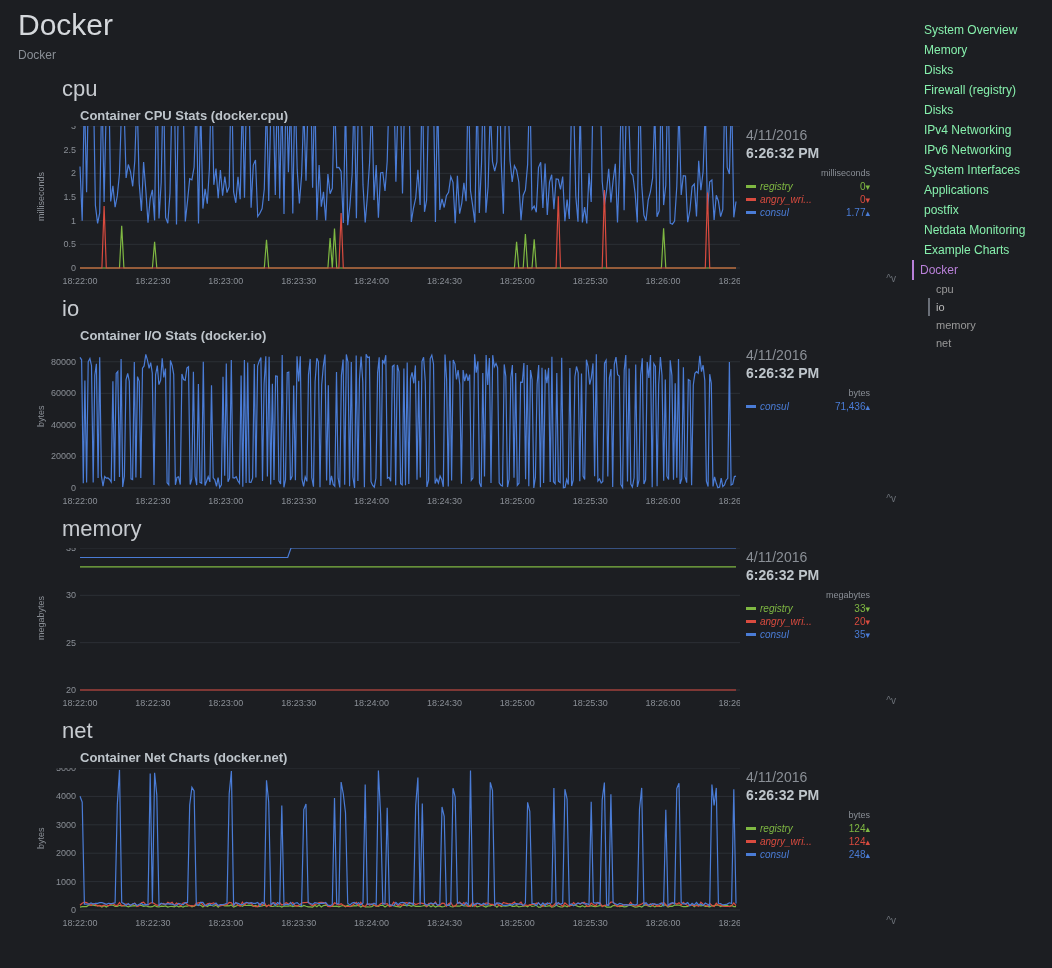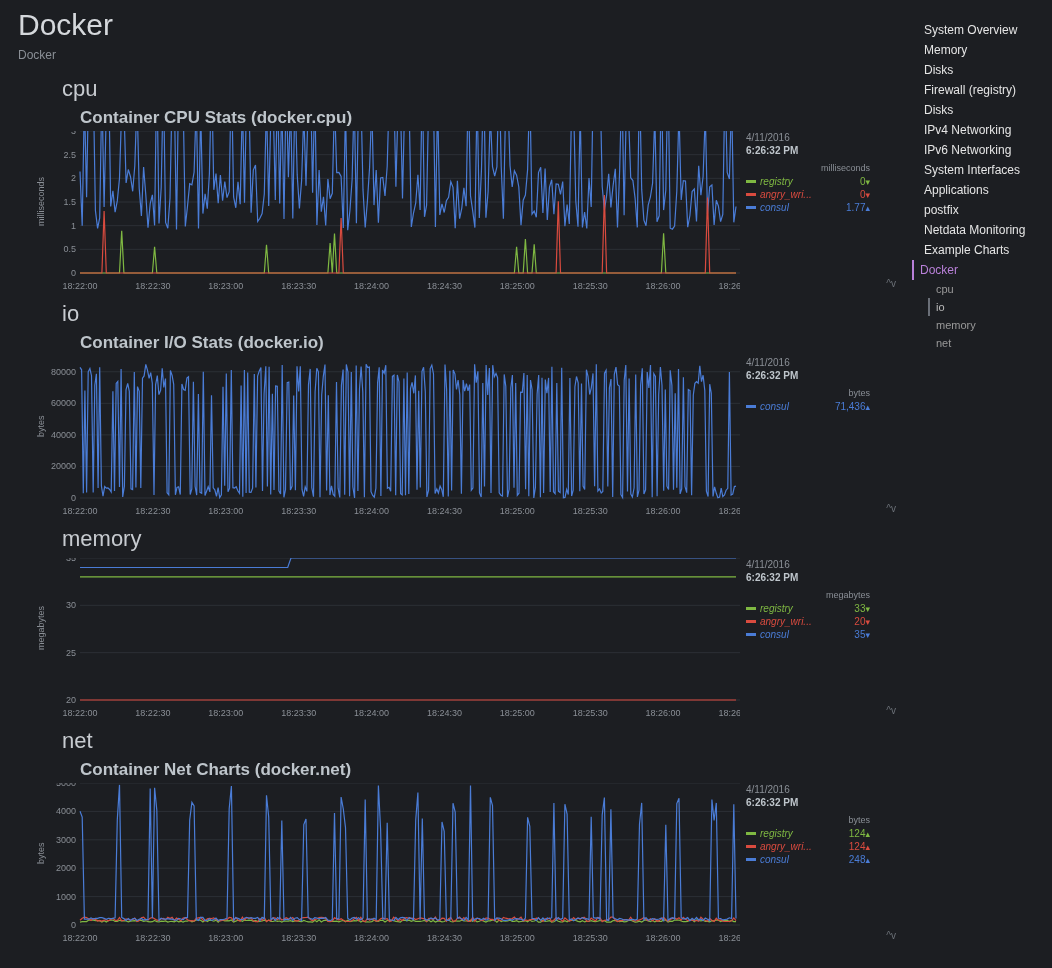--- a/index.html
+++ b/index.html
@@ -16,53 +16,53 @@
 .main { flex: 1; padding: 8px 18px 0 18px; overflow-y: auto; }
 .sidebar {
   width: 140px;
   padding: 20px 8px 0 8px;
   color: #999;
   font-size: 12px;
 }
 .sidebar .nav-item {
   padding: 3px 4px;
   cursor: pointer;
-  color: #e5e5e5;
+  color: #86efac;
   white-space: nowrap;
 }
 .sidebar .nav-item.active {
   color: #b980d9;
   border-left: 2px solid #b980d9;
   padding-left: 6px;
   margin-left: -8px;
 }
 .sidebar .sub { padding-left: 16px; color: #999; font-size: 11px; }
 .sidebar .sub.active { color: #bbb; border-left: 2px solid #6a6f78; margin-left: 8px; padding-left: 6px;}
 h1.page-title { font-size: 30px; font-weight: 400; color: #d5d8dc; margin-bottom: 6px; }
 .breadcrumb { font-size: 12px; color: #8a8f96; margin-bottom: 14px; }
 h2.section-title { font-size: 22px; font-weight: 400; color: #c7cbd0; margin: 4px 0 6px 44px; }
 .chart-block { margin-bottom: 10px; position: relative; padding-left: 18px; }
-.chart-title { font-size: 17px; font-weight: 700; color: #bec5cb; margin: 4px 0 3px 44px; }
+.chart-title { font-size: 13px; font-weight: 700; color: #bec5cb; margin: 4px 0 3px 44px; }
 .chart-row { display: flex; align-items: flex-start; }
 .ylab {
   writing-mode: vertical-rl;
   transform: rotate(180deg);
   font-size: 9px;
   color: #8a8f96;
   text-align: center;
   width: 14px;
 }
 .plot-area { position: relative; }
 svg.plot { display: block; }
 .legend {
   width: 130px;
   padding-left: 6px;
   font-size: 10px;
 }
-.legend .datetime { color: #8a8f96; font-size: 10px; line-height: 1.3; margin-bottom: 6px; }
+.legend .datetime { color: #8a8f96; font-size: 14px; line-height: 1.3; margin-bottom: 6px; }
 .legend .unit { color: #8a8f96; font-size: 9px; text-align: right; margin-bottom: 2px; }
 .legend-row { display: flex; align-items: center; justify-content: space-between; padding: 1px 0; }
 .legend-row .swatch { width: 10px; height: 3px; margin-right: 4px; display:inline-block; }
 .legend-row .name { flex:1; white-space: nowrap; overflow:hidden; text-overflow: ellipsis; font-style: italic; }
 .legend-row .val { text-align: right; padding-left: 4px; }
 .c-green { color: #7fb842; }
 .c-red { color: #d94b3f; }
 .c-blue { color: #4a7cd6; }
 .s-green { background: #7fb842; }
 .s-red { background: #d94b3f; }

